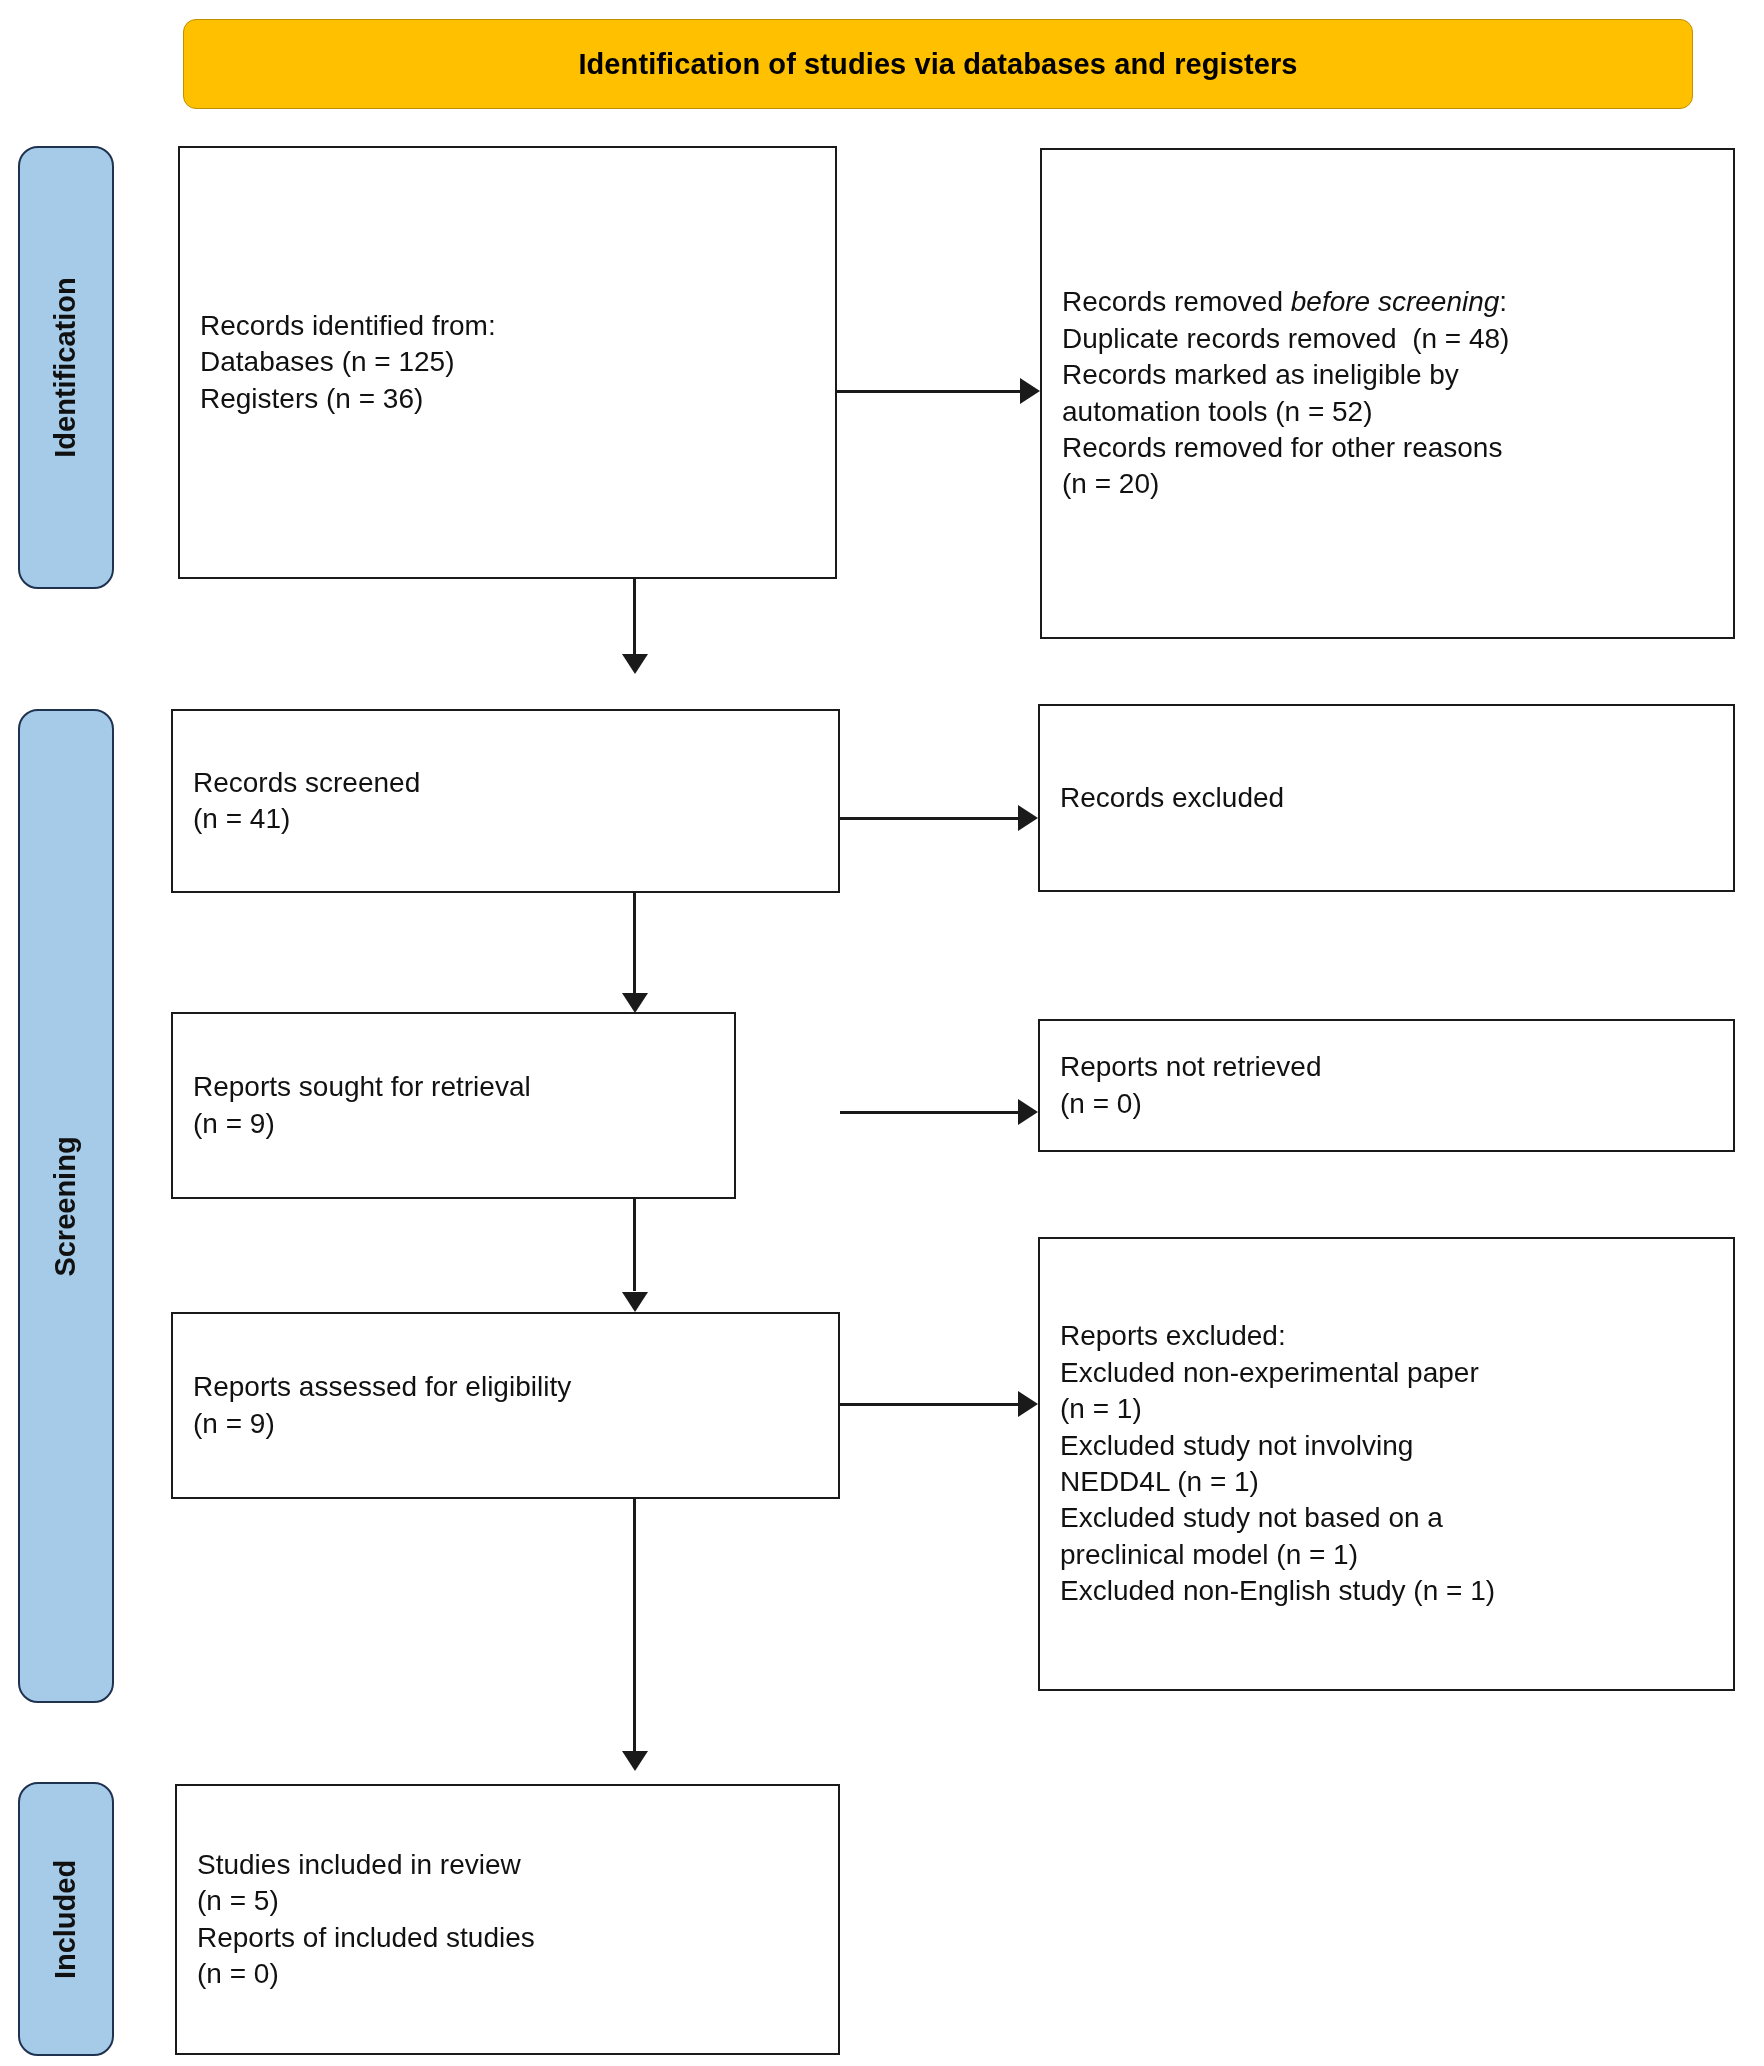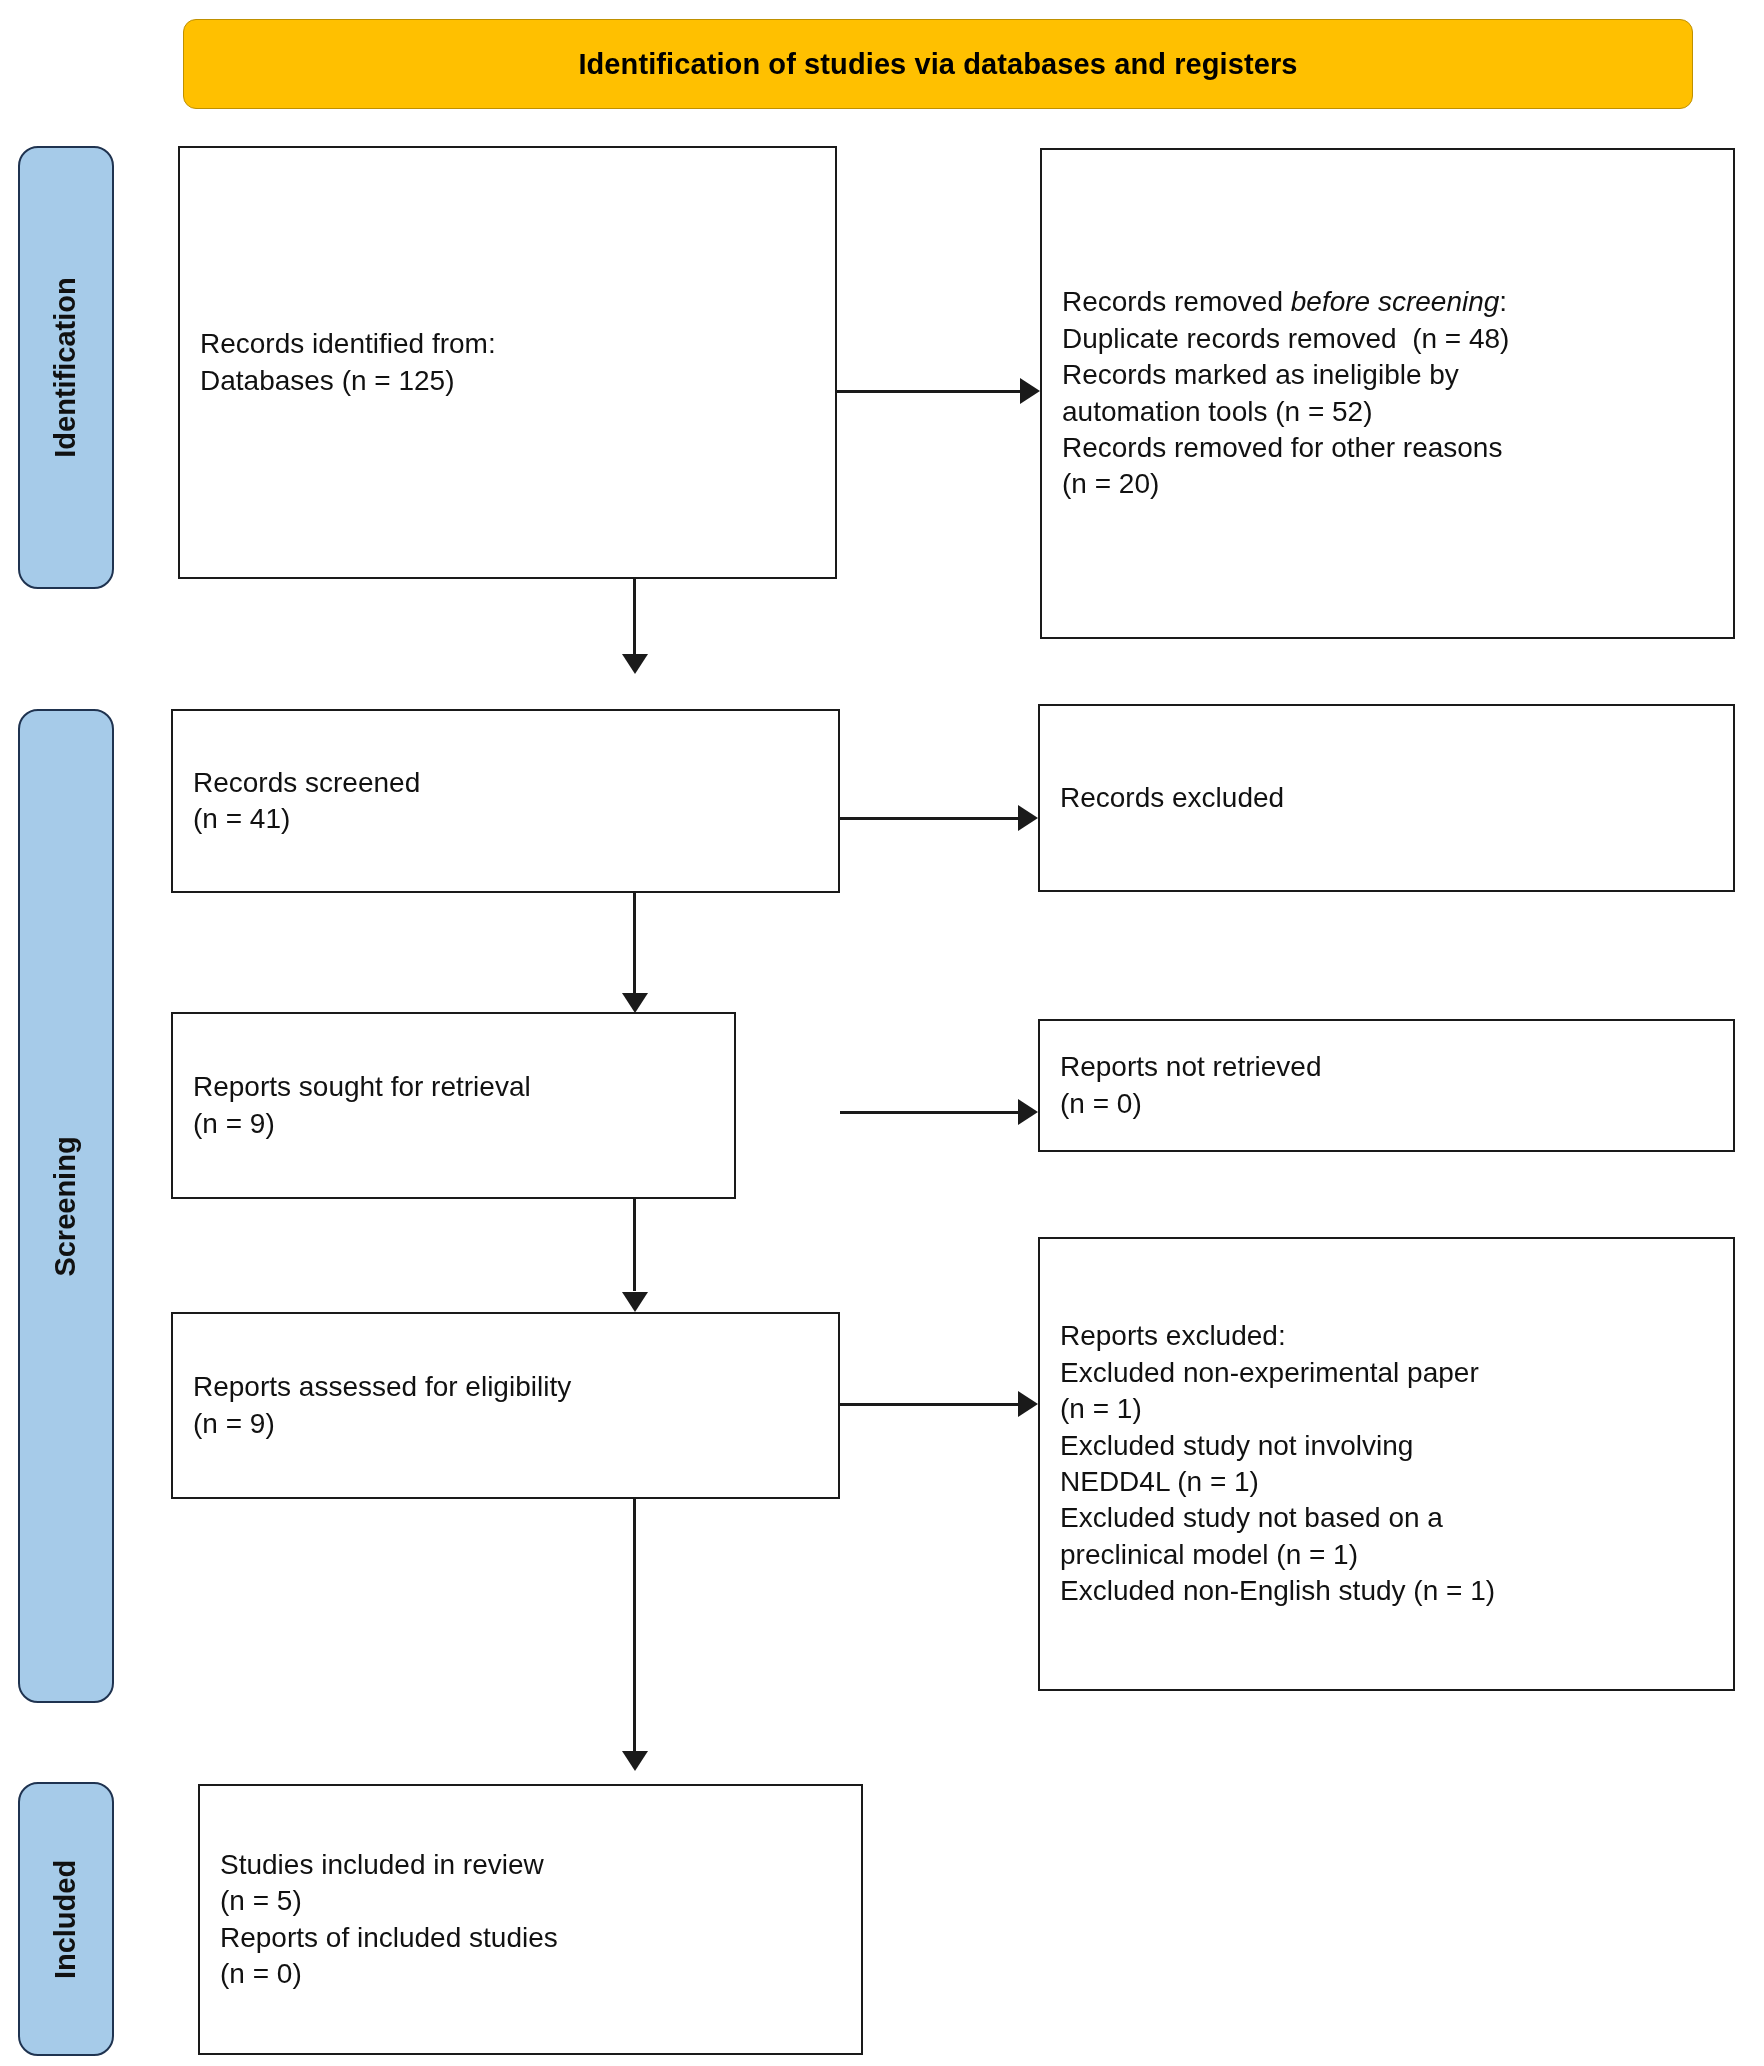--- a/index.html
+++ b/index.html
@@ -122,20 +122,21 @@
     <span class="stage-label">Screening</span>
   </div>
 
   <div class="stage" style="left:17.5px; top:1782px; width:96px; height:274px;">
     <span class="stage-label">Included</span>
   </div>
 
   <div class="box" style="left:178px; top:146px; width:659px; height:433px;">
     <div class="box-line">Records identified from:</div>
     <div class="box-line">Databases (n = 125)</div>
+    <div class="box-line">Registers (n = 36)</div>
   </div>
 
   <div class="box" style="left:1040px; top:148px; width:695px; height:491px;">
     <div class="box-line"><span>Records removed </span><i>before screening</i><span>:</span></div>
     <div class="box-line">Duplicate records removed  (n = 48)</div>
     <div class="box-line">Records marked as ineligible by</div>
     <div class="box-line">automation tools (n = 52)</div>
     <div class="box-line">Records removed for other reasons</div>
     <div class="box-line">(n = 20)</div>
   </div>
@@ -192,21 +193,21 @@
     <div class="box-line">preclinical model (n = 1)</div>
     <div class="box-line">Excluded non-English study (n = 1)</div>
   </div>
 
   <div class="hline" style="left:840px; top:1403px; width:178px;"></div>
   <div class="arrow-right" style="left:1018px; top:1391px;"></div>
 
   <div class="vline" style="left:633px; top:1499px; height:252px;"></div>
   <div class="arrow-down" style="left:622px; top:1751px;"></div>
 
-  <div class="box" style="left:175px; top:1784px; width:665px; height:271px;margin-left:23px;">
+  <div class="box" style="left:175px; top:1784px; width:665px; height:271px;">
     <div class="box-line">Studies included in review</div>
     <div class="box-line">(n = 5)</div>
     <div class="box-line">Reports of included studies</div>
     <div class="box-line">(n = 0)</div>
   </div>
 
 </div>
 
 
 </body></html>

